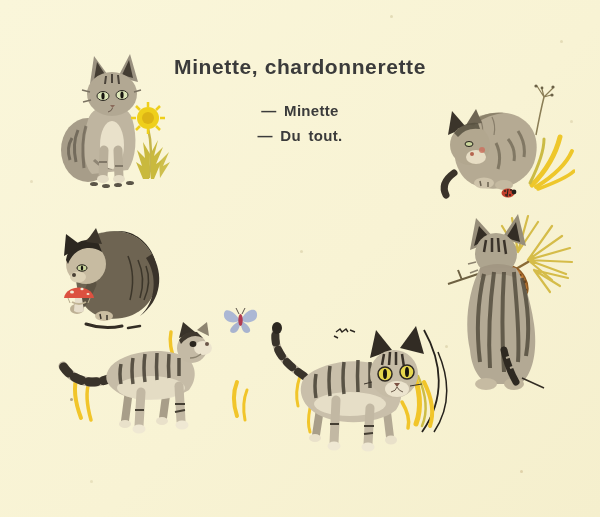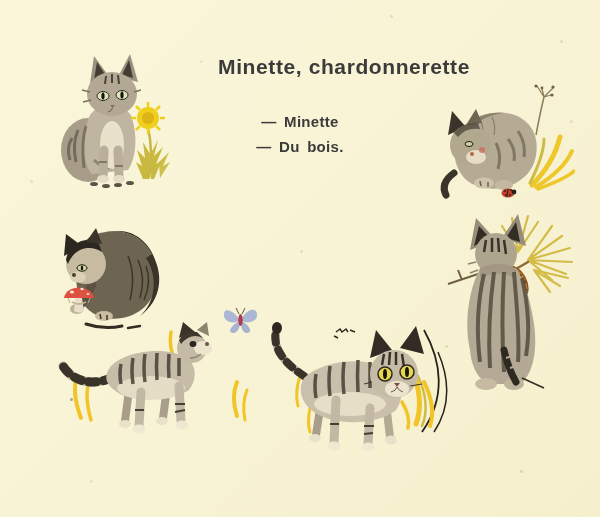--- a/index.html
+++ b/index.html
@@ -5,25 +5,24 @@
   html,body{margin:0;padding:0;}
   body{font-family:"Liberation Sans", sans-serif; background:#e8e2c4;}
   .page{
     position:relative; width:600px; height:517px; overflow:hidden;
     background:linear-gradient(135deg,#faf6da 0%, #f8f3d4 55%, #f5efcd 100%);
   }
   .page-title{
     position:absolute; left:125px; top:55px; width:350px;
     text-align:center; font-size:21px; font-weight:bold; letter-spacing:.6px;
     color:#3b3b3b;
-    padding-left:44px;
   }
   .poem{
     position:absolute; left:120px; top:99px; width:360px;
-    text-align:center; color:#3b3b3b;margin-top:11px;
+    text-align:center; color:#3b3b3b;
   }
   .poem-line{
     font-size:15px; font-weight:bold; letter-spacing:.3px; word-spacing:3px;
     line-height:24.7px; white-space:nowrap;
   }
   .illus{position:absolute;}
   .speck{position:absolute; left:390px; top:15px; width:3px; height:3px; border-radius:50%;
     background:rgba(150,130,70,.22);
     box-shadow: 170px 25px 0 rgba(150,130,70,.20), -360px 165px 0 rgba(150,130,70,.18),
       -90px 235px 0 rgba(150,130,70,.20), 130px 455px 0 rgba(160,120,60,.25),
@@ -36,21 +35,21 @@
 </head>
 <body>
 
 <div class="page">
   <div class="speck"></div>
 
   <div class="page-title">Minette, chardonnerette</div>
 
   <div class="poem">
     <div class="poem-line">— Minette</div>
-    <div class="poem-line">— Du bois.</div>
+    <div class="poem-line">— Du tout.</div>
   </div>
 
   <div class="illus" style="left:48px; top:50px;">
     <svg width="135" height="140" viewBox="0 0 135 140">
       <g>
         <ellipse cx="40" cy="100" rx="27" ry="32" fill="#a79d89"></ellipse>
         <path d="M40,70 C44,52 78,50 84,68 C90,88 88,108 80,120 L44,124 C34,114 34,88 40,70 Z" fill="#bfb5a0"></path>
         <path d="M24,88 Q18,98 22,110" stroke="#5d5548" stroke-width="3" fill="none" opacity=".7"></path>
         <path d="M30,80 Q24,94 28,112" stroke="#5d5548" stroke-width="3" fill="none" opacity=".7"></path>
         <path d="M38,76 Q33,92 36,118" stroke="#5d5548" stroke-width="3" fill="none" opacity=".6"></path>

